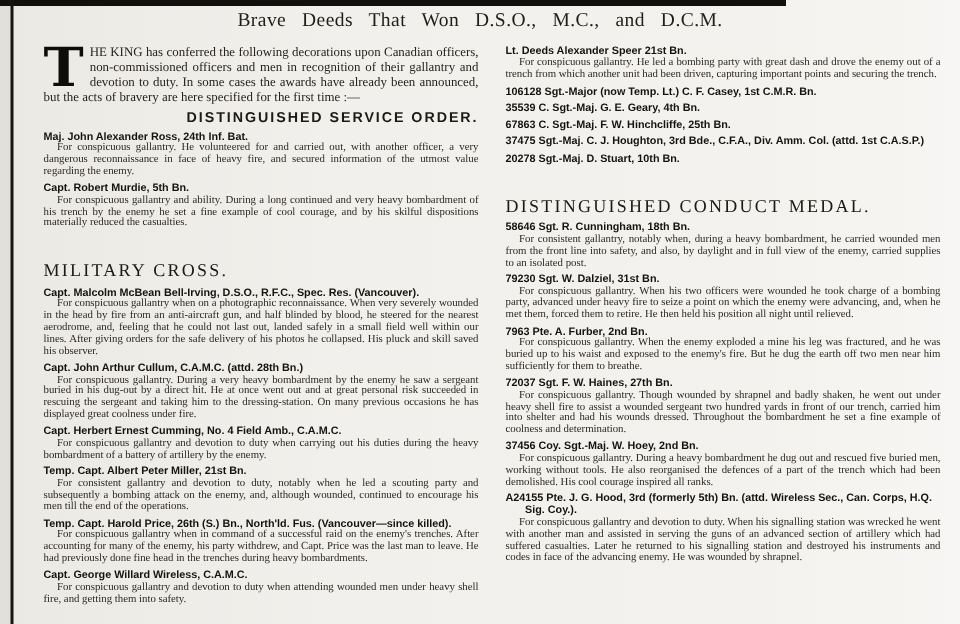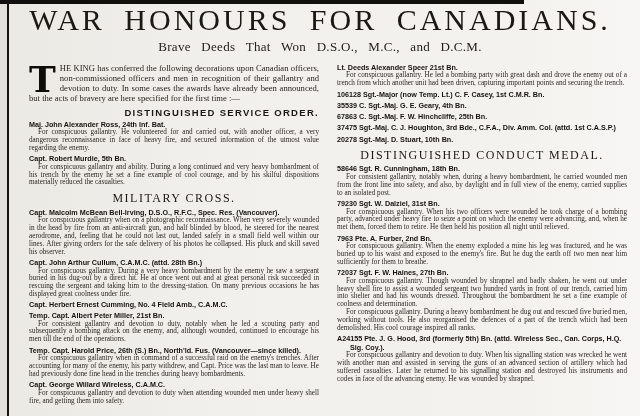--- a/index.html
+++ b/index.html
@@ -49,21 +49,21 @@
   .dropcap {
     float:left; font-family:"DejaVu Serif", serif; font-weight:bold;
     font-size:36px; line-height:28px; padding:2px 4px 0 0; color:#0f0d0a;
   }
   .head-sans {
     margin:4px 0 2px; text-align:right;
     font-family:"Liberation Sans", sans-serif; font-weight:bold;
     font-size:9.5px; letter-spacing:1.3px; color:#1d1914;
   }
   .head-serif {
-    margin:4px 0 2px; text-align:center;
+    margin:20px 0 2px; text-align:left;
     font-size:12px; font-weight:normal; letter-spacing:1.5px; color:#1d1914;
     white-space:nowrap;
   }
   .entry { margin:0; }
   .entry-name {
     font-family:"Liberation Sans", sans-serif; font-weight:bold;
     font-size:7.2px; line-height:8.2px; margin-top:2.5px;
     padding-left:13px; text-indent:-13px; color:#16130f;
   }
   .entry-citation {
@@ -75,21 +75,20 @@
 </style>
 </head>
 <body>
 
 <div class="page">
   <div class="edge-shade"></div>
   <div class="top-rule"></div>
   <div class="left-rule"></div>
 
   <div class="masthead">
-    <h1 class="title">WAR HONOURS FOR CANADIANS.</h1>
     <div class="subtitle">Brave Deeds That Won D.S.O., M.C., and D.C.M.</div>
   </div>
 
   <div class="columns">
 
     <div class="col">
       <p class="intro"><span class="dropcap">T</span><span>HE KING has conferred the following decorations upon Canadian officers, non-commissioned officers and men in recognition of their gallantry and devotion to duty. In some cases the awards have already been announced, but the acts of bravery are here specified for the first time :—</span></p>
 
       <h2 class="head-sans">DISTINGUISHED SERVICE ORDER.</h2>
 
@@ -107,20 +106,21 @@
       <div class="entry">
         <div class="entry-name">Capt. Malcolm McBean Bell-Irving, D.S.O., R.F.C., Spec. Res. (Vancouver).</div>
         <p class="entry-citation">For conspicuous gallantry when on a photographic reconnaissance. When very severely wounded in the head by fire from an anti-aircraft gun, and half blinded by blood, he steered for the nearest aerodrome, and, feeling that he could not last out, landed safely in a small field well within our lines. After giving orders for the safe delivery of his photos he collapsed. His pluck and skill saved his observer.</p>
       </div>
       <div class="entry">
         <div class="entry-name">Capt. John Arthur Cullum, C.A.M.C. (attd. 28th Bn.)</div>
         <p class="entry-citation">For conspicuous gallantry. During a very heavy bombardment by the enemy he saw a sergeant buried in his dug-out by a direct hit. He at once went out and at great personal risk succeeded in rescuing the sergeant and taking him to the dressing-station. On many previous occasions he has displayed great coolness under fire.</p>
       </div>
       <div class="entry">
         <div class="entry-name">Capt. Herbert Ernest Cumming, No. 4 Field Amb., C.A.M.C.</div>
+        <p class="entry-citation">For conspicuous gallantry and devotion to duty when carrying out his duties during the heavy bombardment of a battery of artillery by the enemy.</p>
       </div>
       <div class="entry">
         <div class="entry-name">Temp. Capt. Albert Peter Miller, 21st Bn.</div>
         <p class="entry-citation">For consistent gallantry and devotion to duty, notably when he led a scouting party and subsequently a bombing attack on the enemy, and, although wounded, continued to encourage his men till the end of the operations.</p>
       </div>
       <div class="entry">
         <div class="entry-name">Temp. Capt. Harold Price, 26th (S.) Bn., North'ld. Fus. (Vancouver—since killed).</div>
         <p class="entry-citation">For conspicuous gallantry when in command of a successful raid on the enemy's trenches. After accounting for many of the enemy, his party withdrew, and Capt. Price was the last man to leave. He had previously done fine head in the trenches during heavy bombardments.</p>
       </div>
       <div class="entry">
@@ -156,20 +156,21 @@
       </div>
       <div class="entry">
         <div class="entry-name">7963 Pte. A. Furber, 2nd Bn.</div>
         <p class="entry-citation">For conspicuous gallantry. When the enemy exploded a mine his leg was fractured, and he was buried up to his waist and exposed to the enemy's fire. But he dug the earth off two men near him sufficiently for them to breathe.</p>
       </div>
       <div class="entry">
         <div class="entry-name">72037 Sgt. F. W. Haines, 27th Bn.</div>
         <p class="entry-citation">For conspicuous gallantry. Though wounded by shrapnel and badly shaken, he went out under heavy shell fire to assist a wounded sergeant two hundred yards in front of our trench, carried him into shelter and had his wounds dressed. Throughout the bombardment he set a fine example of coolness and determination.</p>
       </div>
       <div class="entry">
+        <div class="entry-name">37456 Coy. Sgt.-Maj. W. Hoey, 2nd Bn.</div>
         <p class="entry-citation">For conspicuous gallantry. During a heavy bombardment he dug out and rescued five buried men, working without tools. He also reorganised the defences of a part of the trench which had been demolished. His cool courage inspired all ranks.</p>
       </div>
       <div class="entry">
         <div class="entry-name">A24155 Pte. J. G. Hood, 3rd (formerly 5th) Bn. (attd. Wireless Sec., Can. Corps, H.Q. Sig. Coy.).</div>
         <p class="entry-citation">For conspicuous gallantry and devotion to duty. When his signalling station was wrecked he went with another man and assisted in serving the guns of an advanced section of artillery which had suffered casualties. Later he returned to his signalling station and destroyed his instruments and codes in face of the advancing enemy. He was wounded by shrapnel.</p>
       </div>
     </div>
 
   </div>
 </div>

